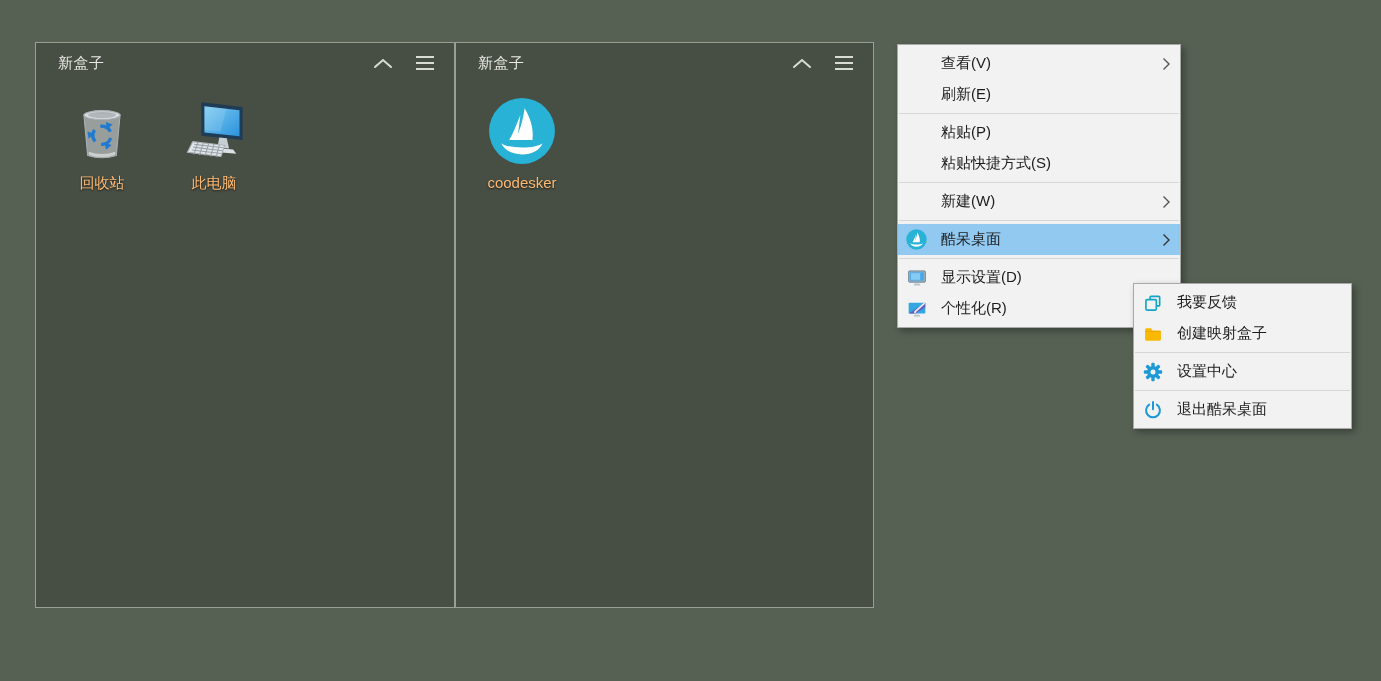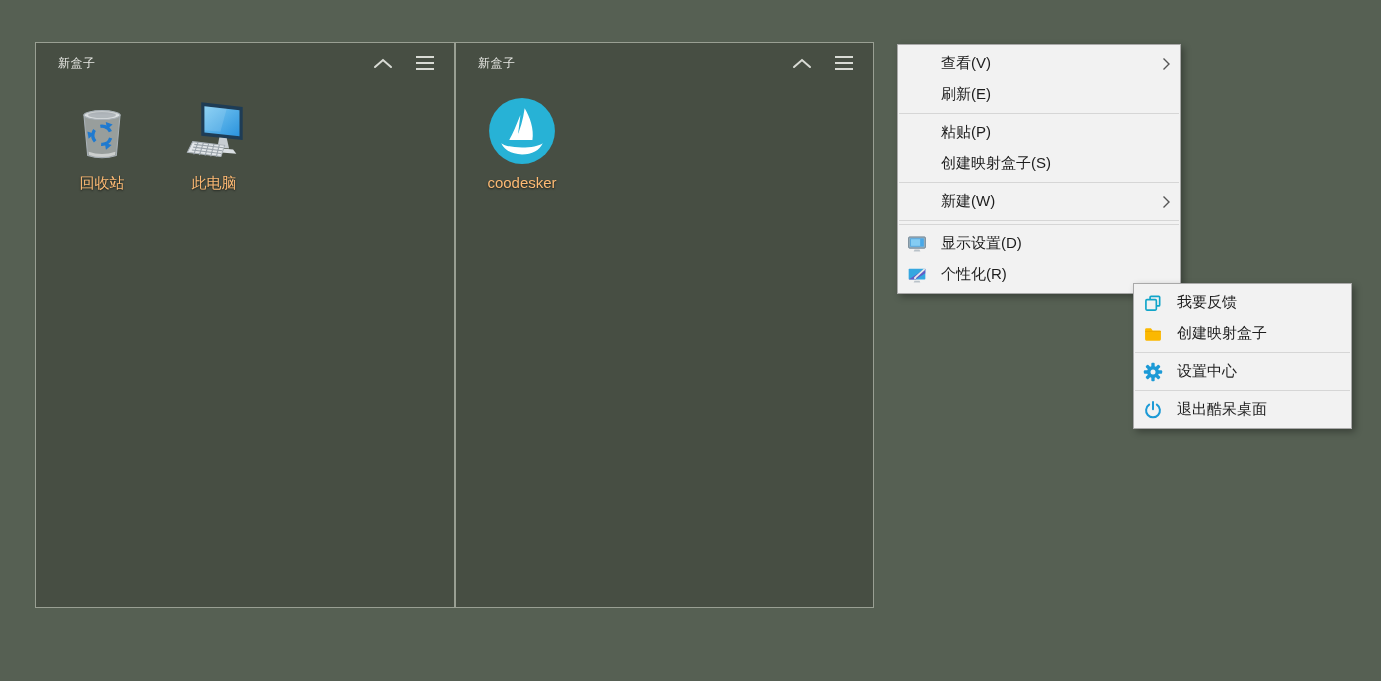--- a/index.html
+++ b/index.html
@@ -10,21 +10,21 @@
     -webkit-font-smoothing:antialiased;
   }
   
   .box{
     position:absolute;box-sizing:border-box;
     background:#474e43;
     border:1px solid rgba(220,225,214,0.55);
   }
   .box-header{
     height:40px;display:flex;align-items:center;
-    padding:0 16px 0 22px;color:#e9eae6;font-size:12px;
+    padding:0 16px 0 22px;color:#e9eae6;font-size:15px;
   }
   .box-title{flex:1;letter-spacing:0.5px;}
   .box-btn{
     width:26px;height:26px;display:flex;align-items:center;justify-content:center;
     margin-left:16px;cursor:pointer;
   }
   .box-body{display:flex;flex-wrap:wrap;align-content:flex-start;padding:12px 10px;}
   .desk-icon{
     width:112px;display:flex;flex-direction:column;align-items:center;
     padding:2px 0 6px 0;cursor:pointer;
@@ -177,38 +177,54 @@
   </div>
 
   <div class="menu-sep"></div>
 
   <div class="menu-item">
     <span class="mi-icon"></span>
     <span class="mi-label">粘贴(P)</span>
   </div>
   <div class="menu-item">
     <span class="mi-icon"></span>
-    <span class="mi-label">创建映射盒子(S)</span>
+    <span class="mi-label">粘贴快捷方式(S)</span>
   </div>
 
   <div class="menu-sep"></div>
 
   <div class="menu-item">
     <span class="mi-icon"></span>
     <span class="mi-label">新建(W)</span>
     <span class="mi-arrow">
         <svg width="9" height="14" viewBox="0 0 9 14">
           <path d="M1.5 1.5 L7 7 L1.5 12.5" stroke="#555" stroke-width="1.4" fill="none"></path>
         </svg>
       </span>
   </div>
 
   <div class="menu-sep"></div>
 
 
+  <div class="menu-item highlight">
+    <span class="mi-icon">
+      <svg width="21" height="21" viewBox="0 0 64 64">
+        <circle cx="32" cy="32" r="31" fill="#27b2d6"></circle>
+        <path d="M34.5 10.5 C39.5 19 43.5 30 41.8 40.5 L25.5 40.5 C30.5 31 33 21 34.5 10.5 Z" fill="#ffffff"></path>
+        <path d="M30.5 17 C27 26 23.2 35 20 40.5 L27.6 40.5 Z" fill="#ffffff"></path>
+        <path d="M12.5 43.5 C19 48.8 45 48.8 51.5 43.5 C48.5 50.2 41.5 54 32 54 C22.5 54 15.5 50.2 12.5 43.5 Z" fill="#ffffff"></path>
+      </svg>
+    </span>
+    <span class="mi-label">酷呆桌面</span>
+    <span class="mi-arrow">
+        <svg width="9" height="14" viewBox="0 0 9 14">
+          <path d="M1.5 1.5 L7 7 L1.5 12.5" stroke="#333" stroke-width="1.4" fill="none"></path>
+        </svg>
+      </span>
+  </div>
 
   <div class="menu-sep"></div>
 
   <div class="menu-item">
     <span class="mi-icon">
       <svg width="20" height="20" viewBox="0 0 24 24">
         <rect x="2" y="3.5" width="20" height="13.5" rx="1" fill="#9fb6c4" stroke="#5b7486" stroke-width="1"></rect>
         <rect x="3.8" y="5.2" width="16.4" height="10" fill="#49a8e8"></rect>
         <rect x="4.8" y="6.2" width="11" height="8" fill="#8ed2f4" opacity="0.85"></rect>
         <path d="M9 18.5 h6 l1 2.5 h-8 z" fill="#b9c2c9"></path>

